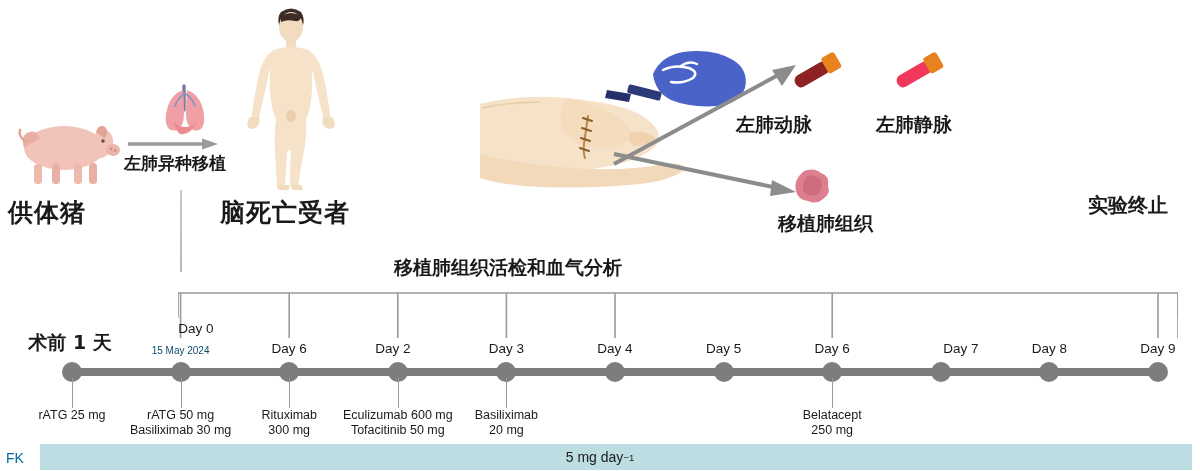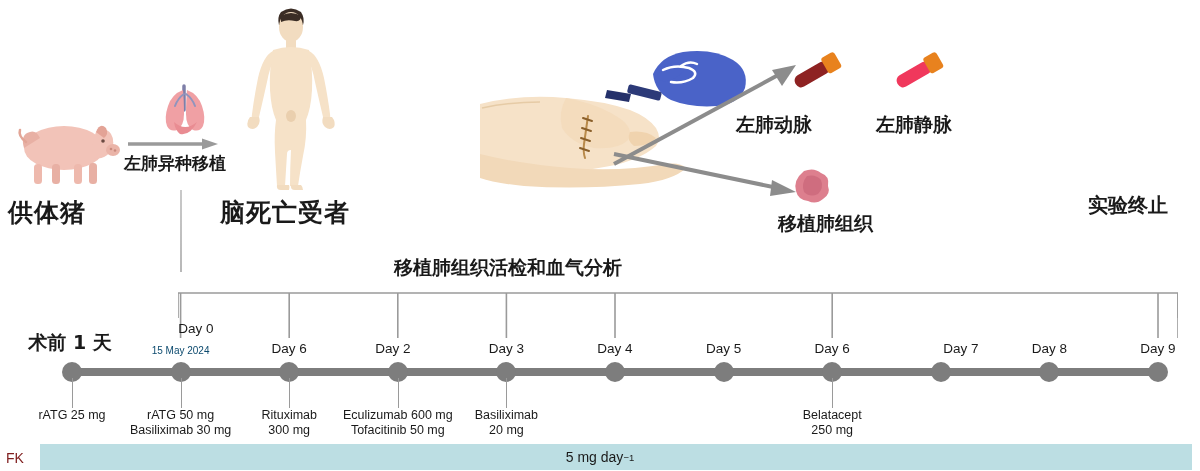--- a/index.html
+++ b/index.html
@@ -97,21 +97,21 @@
     position: absolute; top: 378px; width: 1px; height: 30px; background: #9a9a9a;
   }
   .tl-drug {
     position: absolute; top: 408px; font-size: 12.5px; line-height: 15px;
     color: #1a1a1a; text-align: center; transform: translateX(-50%);
     white-space: nowrap;
   }
 
   
   .fk-label {
-    position: absolute; left: 6px; top: 450px; font-size: 14px; color: #7f1d1d;
+    position: absolute; left: 6px; top: 450px; font-size: 14px; color: #0369a1;
   }
   .fk-bar {
     position: absolute; left: 40px; top: 444px; width: 1152px; height: 26px;
     background: #bcdee3;
   }
   .fk-bar-text {
     position: absolute; left: 0; top: 444px; width: 1200px; height: 26px;
     display: flex; align-items: center; justify-content: center;
     font-size: 14px; color: #1a1a1a; pointer-events: none;
   }

